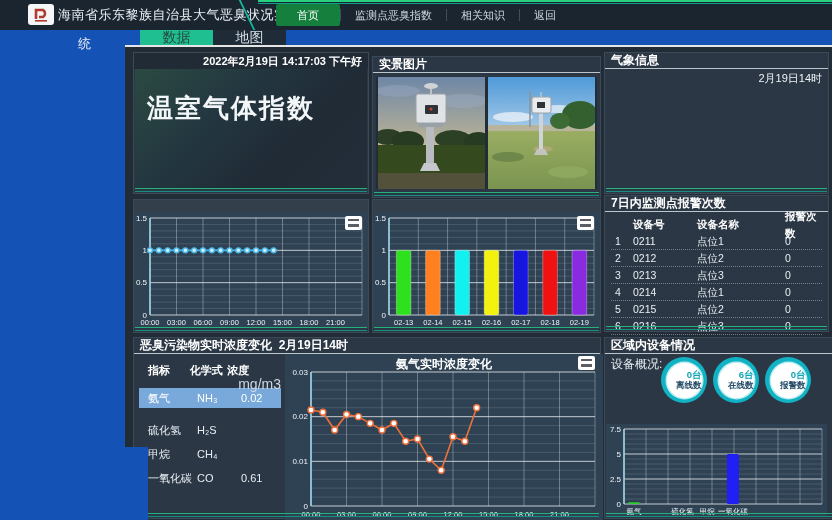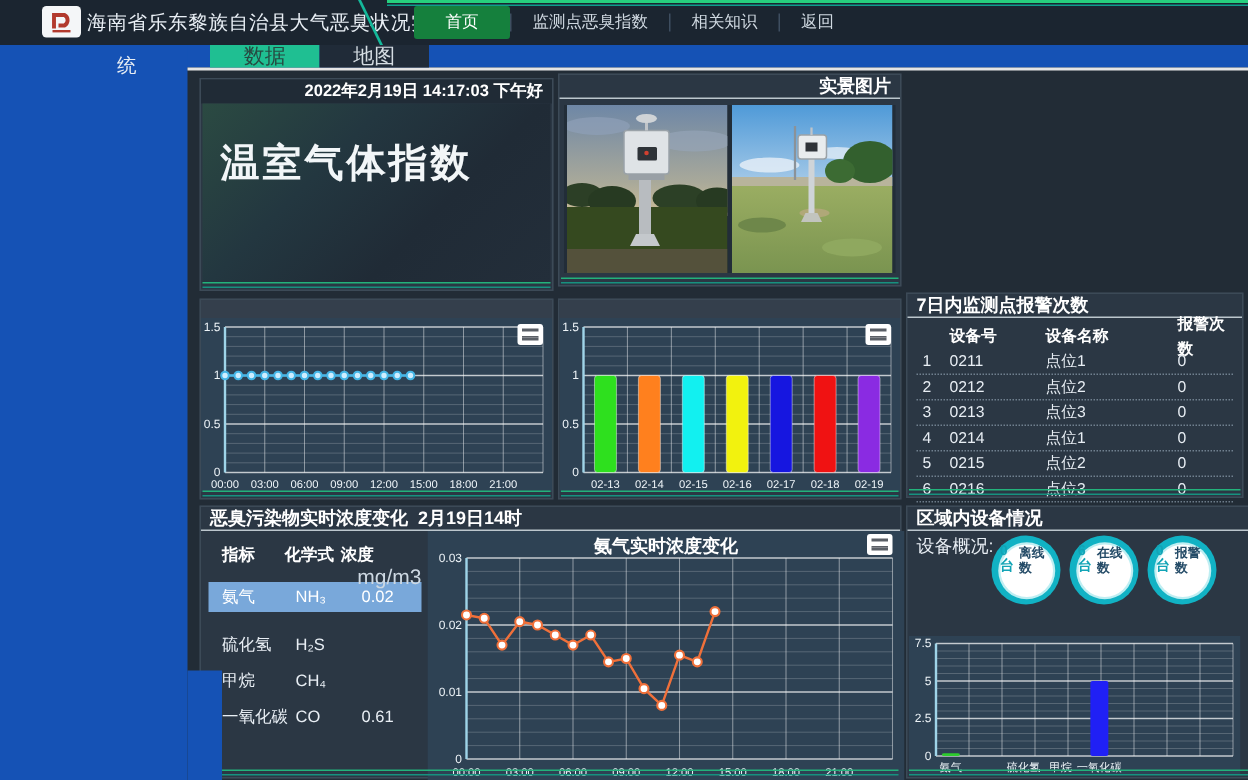--- a/index.html
+++ b/index.html
@@ -69,21 +69,21 @@
   .phead .unit { display:block; font-size:14px; font-weight:normal; color:#cdd8e2; line-height:8px;margin-left:11px; }
   .prow.selected { background:#79a8da; color:#fff; }
   .prow.gap { margin-top:12px; }
   .poll-chart { flex:1; position:relative; }
   .poll-chart-title { position:absolute; left:0; right:0; top:2px; text-align:center; font-size:12px; font-weight:bold; color:#fff; z-index:3; }
 
   
   .dev-row { position:absolute; left:0; top:17px; right:0; height:52px; }
   .dev-label { position:absolute; left:6px; top:18px; font-size:12px; color:#e8eef4; }
   .stat-circle { position:absolute; top:2px; width:46px; height:46px; border-radius:50%; background:#11b2c4; display:flex; align-items:center; justify-content:center; }
-  .stat-inner { width:35px; height:35px; border-radius:50%; background:#fff; box-shadow:0 0 0 1.5px #bfeef2; display:flex; align-items:flex-start; justify-content:center; }
+  .stat-inner { width:35px; height:35px; border-radius:50%; background:#fff; box-shadow:0 0 0 1.5px #bfeef2; display:flex; flex-direction:column; align-items:flex-end; justify-content:center; }
   .stat-count { font-size:9.5px; font-weight:bold; color:#12a4b6; line-height:10px; }
   .stat-label { font-size:8.5px; font-weight:bold; color:#234a66; line-height:10px; }
   .factor-title { position:absolute; left:0; right:0; top:70px; text-align:center; font-size:16px; font-weight:bold; color:#fff;margin-top:28px; }
   .factor-svg { position:absolute; left:1px; top:86px; }
 
   .blue-patch { position:absolute; left:0; top:400px; width:23px; height:75px; background:#1552b5; z-index:6; }
 </style>
 </head>
 <body>
 
@@ -120,21 +120,21 @@
 <div class="main">
 
   <div class="panel" style="left:8px;top:5px;width:236px;height:142px;">
     <div class="titlebar-dark greet-datetime">2022年2月19日  14:17:03 下午好</div>
     <div class="greeting-body">
       <div class="headline">温室气体指数</div>
     </div>
     <div class="green-lines"></div>
   </div>
 
-  <div class="panel" style="left:247px;top:2px;width:229px;height:142px;text-align:right;">
+  <div class="panel" style="left:247px;top:9px;width:229px;height:142px;">
     <div class="panel-title">实景图片</div>
     <div class="photo-row">
       <svg width="107" height="112" viewBox="0 0 107 112">
         <defs>
           <linearGradient id="sky1" x1="0" y1="0" x2="0" y2="1">
             <stop offset="0" stop-color="#6e87a6"></stop>
               <stop offset="0.7" stop-color="#a9a99a"></stop>
               <stop offset="1" stop-color="#cdbd96"></stop>
           </linearGradient>
         </defs>
@@ -181,20 +181,25 @@
         <rect x="51" y="34" width="4" height="40" fill="#cfd4d8"></rect>
         <path d="M46 78 L60 78 L57 72 L49 72 Z" fill="#c2c4be"></path>
         <rect x="44" y="20" width="19" height="16" rx="2" fill="#e8ecee" stroke="#9aa2a8"></rect>
         <rect x="49" y="25" width="8" height="6" fill="#2e3338"></rect>
         <line x1="53" y1="20" x2="53" y2="15" stroke="#c0c4c8" stroke-width="1.5"></line>
       </svg>
     </div>
     <div class="green-lines"></div>
   </div>
 
+  <div class="panel" style="left:479px;top:5px;width:225px;height:142px;">
+    <div class="panel-title">气象信息</div>
+    <div class="weather-time">2月19日14时</div>
+    <div class="green-lines"></div>
+  </div>
 
   <div class="panel" style="left:8px;top:152px;width:236px;height:134px;">
     <div class="chart-titlebar"></div>
     <svg width="234" height="116">
         <rect x="0" y="0" width="234" height="116" fill="#2e4254"></rect>
         <line x1="16" x2="228" y1="6" y2="6" stroke="rgba(255,255,255,0.22)" stroke-width="0.6"></line>
         <line x1="16" x2="228" y1="12.466666666666667" y2="12.466666666666667" stroke="rgba(255,255,255,0.22)" stroke-width="0.6"></line>
         <line x1="16" x2="228" y1="18.933333333333334" y2="18.933333333333334" stroke="rgba(255,255,255,0.22)" stroke-width="0.6"></line>
         <line x1="16" x2="228" y1="25.4" y2="25.4" stroke="rgba(255,255,255,0.22)" stroke-width="0.6"></line>
         <line x1="16" x2="228" y1="31.866666666666667" y2="31.866666666666667" stroke="rgba(255,255,255,0.22)" stroke-width="0.6"></line>

